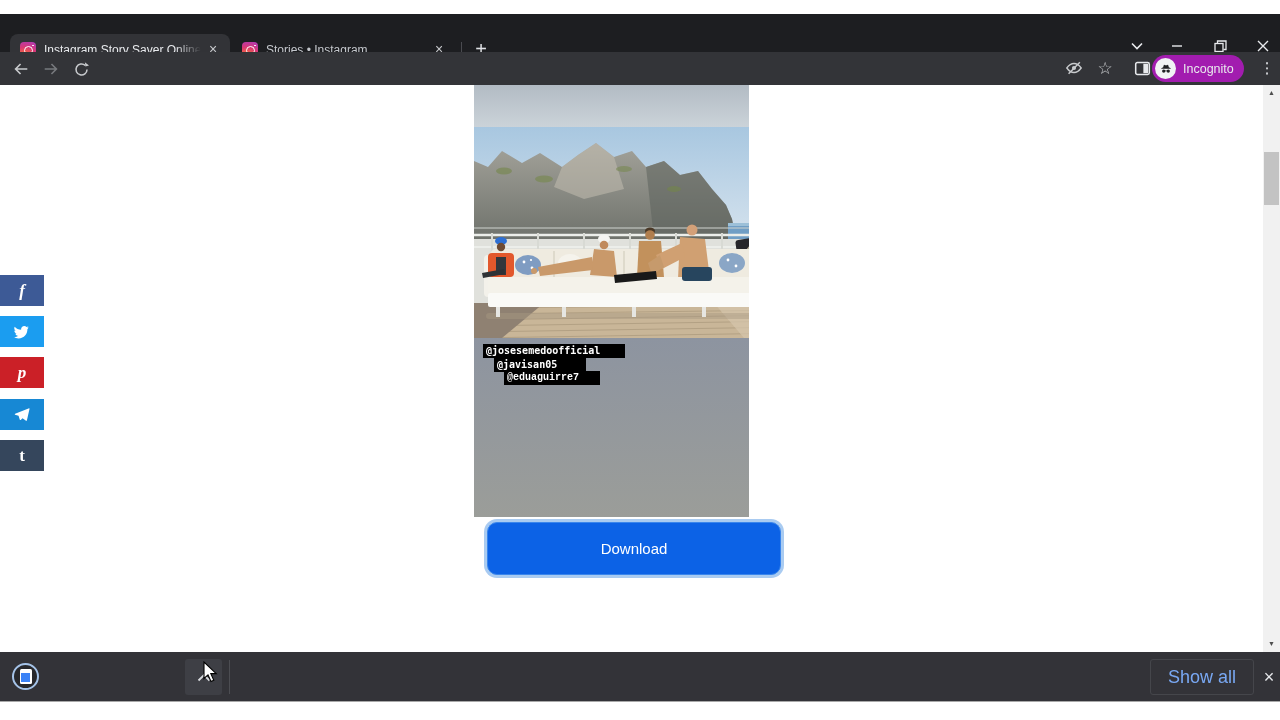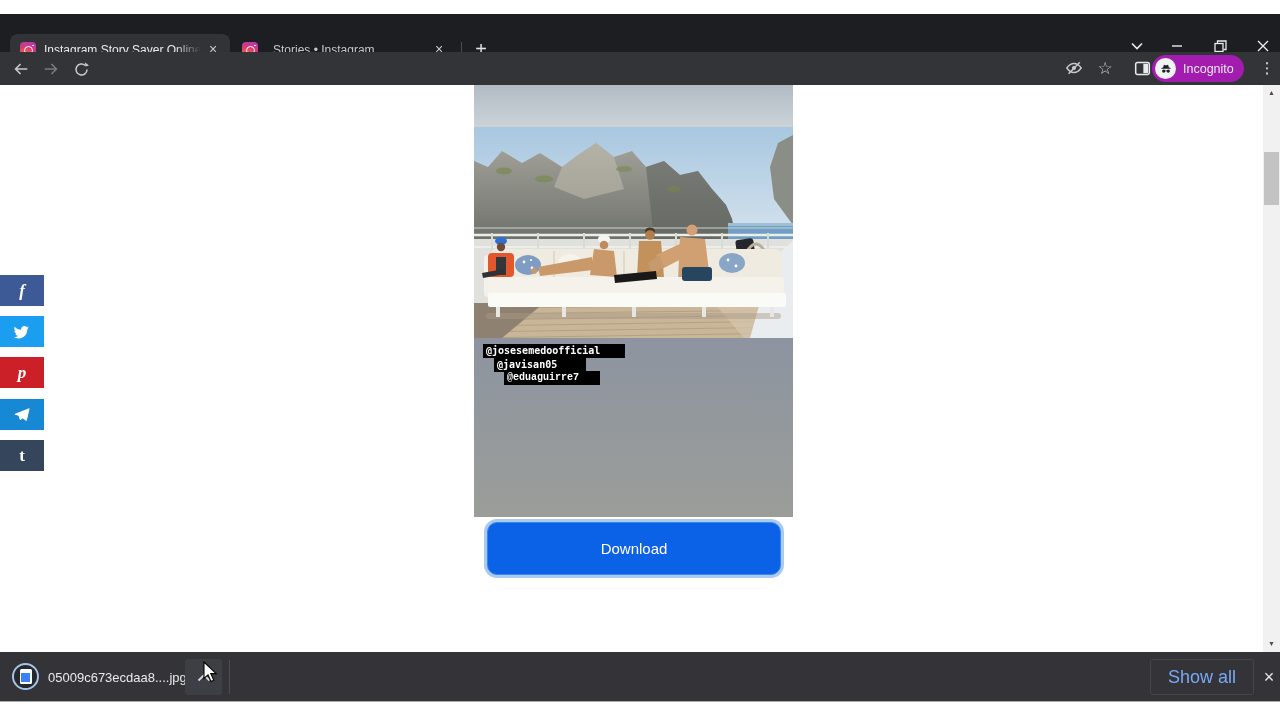--- a/index.html
+++ b/index.html
@@ -3,21 +3,21 @@
 <meta charset="utf-8">
 <style>
   * { margin:0; padding:0; box-sizing:border-box; }
   html,body { width:1280px; height:720px; background:#fff; font-family:"Liberation Sans",sans-serif; }
   #screen { position:relative; width:1280px; height:720px; overflow:hidden; background:#fff; }
 
   
   .tabstrip { position:absolute; left:0; top:14px; width:1280px; height:38px; background:#1d1e21; }
   .tab { position:absolute; top:20px; height:32px; display:flex; align-items:center; padding:0 8px 0 10px; cursor:default; }
   .tab.active { left:10px; width:220px; background:#323337; border-radius:8px 8px 0 0; }
-  .tab.inactive { left:232px; width:224px; background:transparent;gap:7px; }
+  .tab.inactive { left:232px; width:224px; background:transparent; }
   .tab-title { flex:1; font-size:12px; color:#e8eaed; white-space:nowrap; overflow:hidden; margin-left:8px;
                -webkit-mask-image:linear-gradient(to right,#000 82%,transparent 98%);
                mask-image:linear-gradient(to right,#000 82%,transparent 98%); }
   .tab.inactive .tab-title { color:#c4c7cc; }
   .tab-close { width:18px; height:18px; line-height:17px; text-align:center; color:#c8cacd; font-size:14px; border-radius:50%; }
   .favicon { width:16px; height:16px; border-radius:4px; flex:0 0 16px; position:relative;
              background:radial-gradient(circle at 28% 115%, #fdca5a 0%, #f5683f 32%, #d83776 62%, #b23bb0 92%); }
   .favicon::before { content:""; position:absolute; left:3.5px; top:3.5px; width:7px; height:7px; border:1.4px solid #fff; border-radius:50%; }
   .favicon::after { content:""; position:absolute; right:2.5px; top:2.5px; width:1.8px; height:1.8px; background:#fff; border-radius:50%; }
   .tab-divider { position:absolute; left:461px; top:28px; width:1px; height:16px; background:#4a4b50; }
@@ -35,21 +35,21 @@
   .spy-circle { width:21px; height:21px; background:#f1f3f4; border-radius:50%; margin-left:3px; display:flex; align-items:center; justify-content:center; }
   .incog-text { color:#e8eaed; font-size:12.5px; margin-left:7px; }
   .menu-dots { position:absolute; left:1256px; top:56px; width:22px; height:24px; color:#e8eaed; font-size:15px; text-align:center; line-height:24px; }
 
   
   .content { position:absolute; left:0; top:85px; width:1280px; height:567px; background:#fff; }
 
   .share-rail { position:absolute; left:0; top:0; }
   .share-btn { position:absolute; left:0; width:44px; height:31px; display:flex; align-items:center; justify-content:center; color:#fff; font-weight:bold; font-size:17px; }
 
-  .story-card { position:absolute; left:474px; top:0; width:319px; height:432px; overflow:hidden; }
+  .story-card { position:absolute; left:474px; top:0; width:275px; height:432px; overflow:hidden; }
   .story-top { position:absolute; left:0; top:0; width:319px; height:42px; background:linear-gradient(#b2bbc4,#cbd3d9); }
   .story-photo { position:absolute; left:0; top:42px; width:319px; height:211px; }
   .story-bottom { position:absolute; left:0; top:253px; width:319px; height:179px; background:linear-gradient(#8d94a0,#9b9d99); }
   .uname { position:absolute; background:#000; color:#fff; font-family:"DejaVu Sans Mono",monospace; font-size:10px; font-weight:bold; line-height:12px; padding:1px 0 1px 3px; white-space:pre; }
 
   .dl-btn { position:absolute; left:487px; top:437px; width:294px; height:53px; background:#0c62e6; border:1px solid #3a86ec; border-radius:10px; box-shadow:0 0 0 3px #a9cbf1; color:#fff; font-size:15px; display:flex; align-items:center; justify-content:center; font-family:"Liberation Sans",sans-serif; }
 
   
   .scrollbar { position:absolute; left:1263px; top:85px; width:17px; height:567px; background:#f1f1f1; }
   .sb-arrow { position:absolute; left:0; width:17px; height:16px; color:#4e4e4e; font-size:7px; text-align:center; line-height:16px; }
@@ -311,21 +311,20 @@
   <div class="scrollbar">
     <div class="sb-arrow" style="top:0;">▲</div>
     <div class="sb-thumb"></div>
     <div class="sb-arrow" style="bottom:0;">▼</div>
   </div>
 
   <div class="dlbar">
     <div class="file-chip-icon">
         <span class="file-glyph"></span>
       </div>
-    <div class="filename">05009c673ecdaa8....jpg</div>
     <div class="chev-btn">
       <svg width="14" height="9" viewBox="0 0 14 9">
           <path d="M1.5,7.5 L7,2 L12.5,7.5" fill="none" stroke="#dadce0" stroke-width="1.8"></path>
         </svg>
     </div>
     <div class="dl-sep"></div>
     <div class="showall">Show all</div>
     <div class="dl-close">×</div>
   </div>
 

